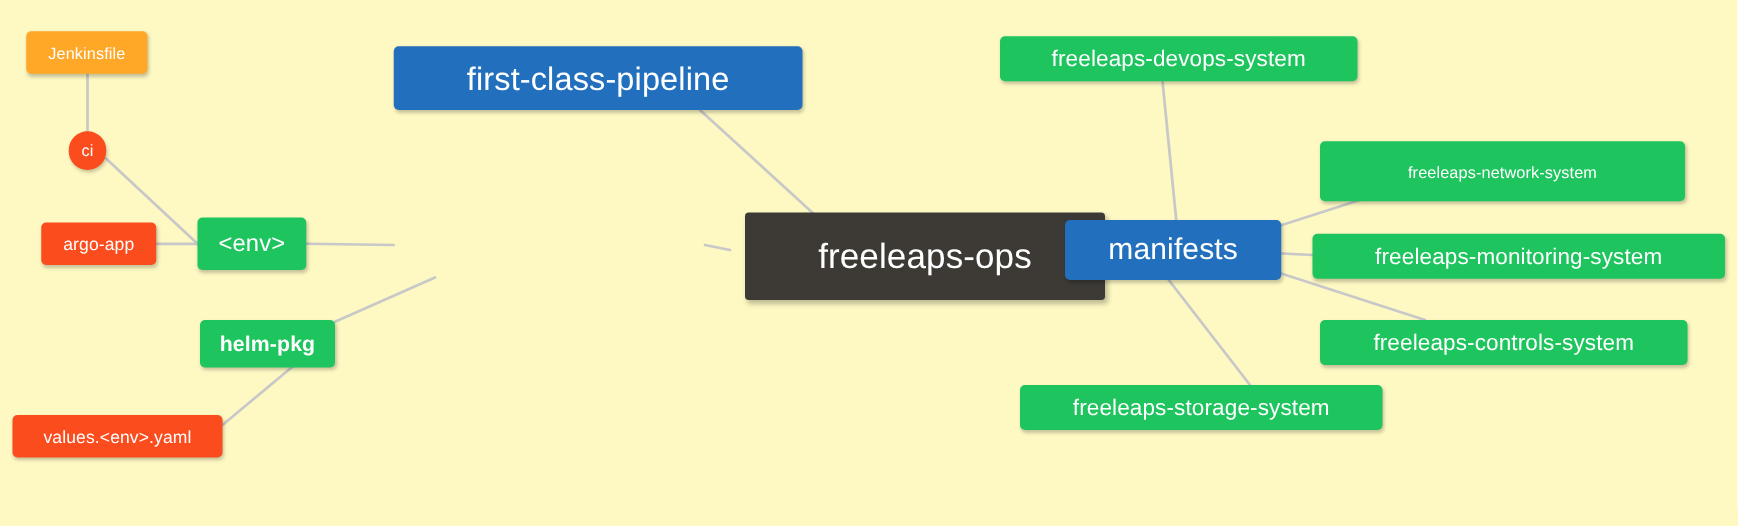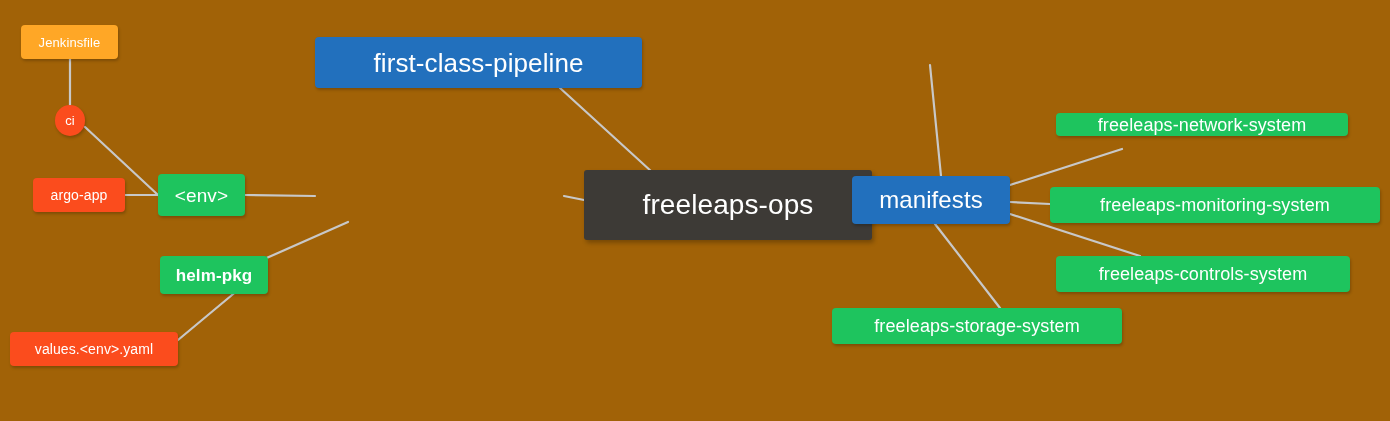--- a/index.html
+++ b/index.html
@@ -45,32 +45,32 @@
     box-shadow: 2px 3px 4px rgba(0,0,0,0.25);
   }
   .n-jenkinsfile { left:21px;  top:25px;  width:97px;  height:34px;  font-size:13px; }
   .n-ci          { left:55px;  top:105px; width:30px;  height:31px;  font-size:13px; }
   .n-argo        { left:33px;  top:178px; width:92px;  height:34px;  font-size:14px; }
   .n-values      { left:10px;  top:332px; width:168px; height:34px;  font-size:14px; }
   .n-helmpkg     { left:160px; top:256px; width:108px; height:38px;  font-size:17px;font-weight:bold; }
   .n-env         { left:158px; top:174px; width:87px;  height:42px;  font-size:19px;text-align:right; }
   .n-pipeline    { left:315px; top:37px;  width:327px; height:51px;  font-size:26px; }
   .n-service     { left:315px; top:170px; width:249px; height:52px;  font-size:25px; }
-  .n-root        { left:584px; top:170px; width:288px; height:70px;  font-size:28px; }
-  .n-manifests   { left:852px; top:176px; width:158px; height:48px;  font-size:24px; }
+  .n-root        { left:596px; top:170px; width:288px; height:70px;  font-size:28px; }
+  .n-manifests   { left:852px; top:176px; width:173px; height:48px;  font-size:24px; }
   .n-devops      { left:800px; top:29px;  width:286px; height:36px;  font-size:18px; }
-  .n-network     { left:1056px;top:113px; width:292px; height:23px;  font-size:18px; }
+  .n-network     { left:1056px;top:113px; width:292px; height:48px;  font-size:13px; }
   .n-monitoring  { left:1050px;top:187px; width:330px; height:36px;  font-size:18px; }
   .n-controls    { left:1056px;top:256px; width:294px; height:36px;  font-size:18px; }
   .n-storage     { left:816px; top:308px; width:290px; height:36px;  font-size:18px; }
 </style>
 </head>
 <body>
 
-<div id="canvas" style="background: #a16207;">
+<div id="canvas" style="background: #fef9c3;">
 
   <svg id="edges" width="1390" height="421" viewBox="0 0 1390 421">
     <g fill="none" stroke="#c8c8c8" stroke-width="2.2" stroke-linecap="round">
 
       <path d="M 70,59 L 70,105"></path>
 
       <path d="M 85,127 L 158,195"></path>
 
       <path d="M 125,195 L 158,195"></path>
 
@@ -110,22 +110,23 @@
 
   <div class="node n-env" style="background: rgb(30, 196, 94);">&lt;env&gt;</div>
 
   <div class="node n-pipeline" style="background: rgb(34, 112, 189);">first-class-pipeline</div>
 
 
   <div class="node root n-root" style="background: rgb(61, 58, 54);">freeleaps-ops</div>
 
   <div class="node n-manifests" style="background: rgb(34, 112, 189);">manifests</div>
 
+  <div class="node n-devops" style="background: rgb(30, 196, 94);">freeleaps-devops-system</div>
 
   <div class="node n-network" style="background: rgb(30, 196, 94);">freeleaps-network-system</div>
 
   <div class="node n-monitoring" style="background: rgb(30, 196, 94);">freeleaps-monitoring-system</div>
 
   <div class="node n-controls" style="background: rgb(30, 196, 94);">freeleaps-controls-system</div>
 
-  <div class="node n-storage" style="background: rgb(30, 196, 94); margin-left: 16px;">freeleaps-storage-system</div>
+  <div class="node n-storage" style="background: rgb(30, 196, 94);">freeleaps-storage-system</div>
 
 </div>
 
 </body></html>

